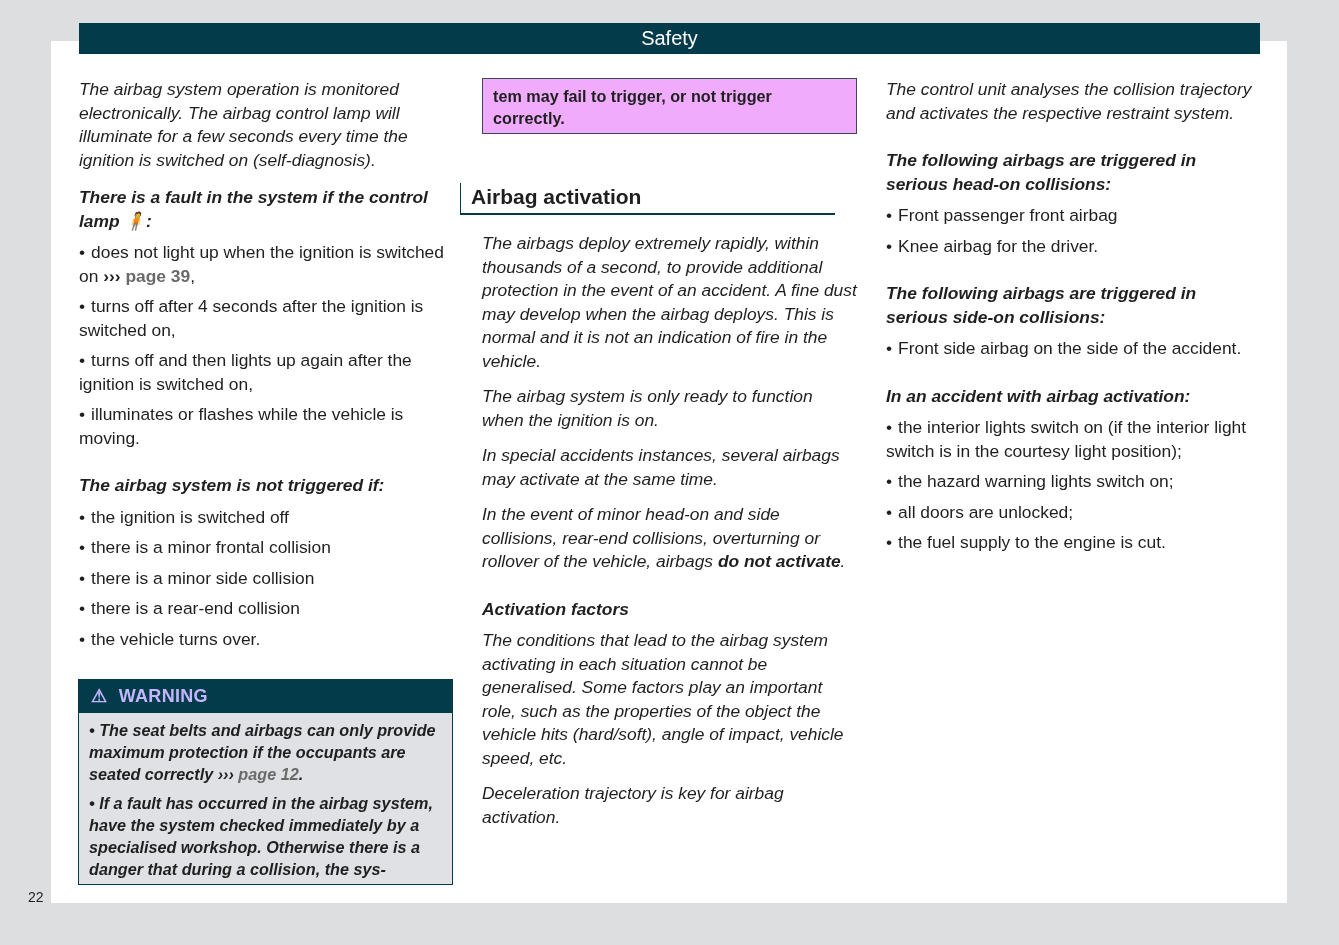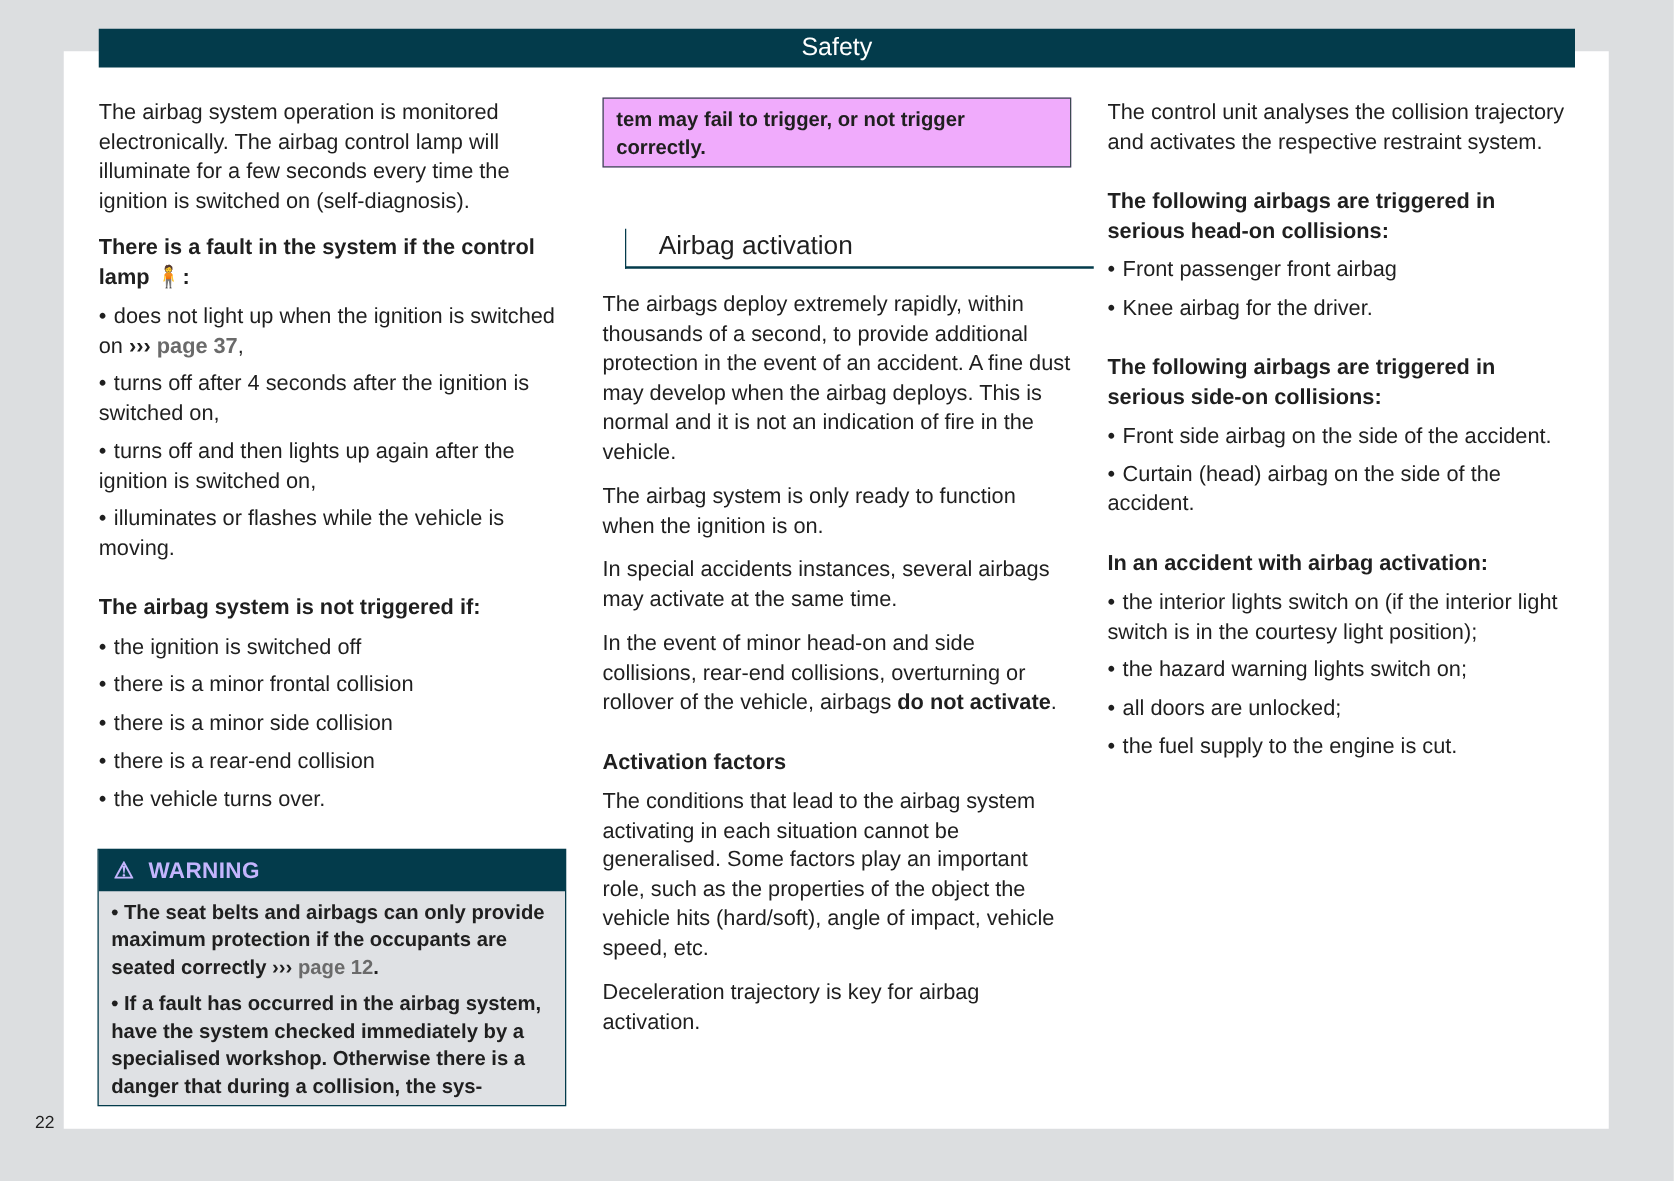--- a/index.html
+++ b/index.html
@@ -5,55 +5,55 @@
   html, body { margin:0; padding:0; }
   body { width:1339px; height:945px; background:#dcdee0; position:relative; overflow:hidden;
          font-family:"Liberation Sans", sans-serif; color:#1f1f1f; }
   .page { position:absolute; left:51px; top:41px; width:1236px; height:862px; background:#fff; }
   .header-bar { position:absolute; left:79px; top:23px; width:1181px; height:31px; background:#033b4b;
                 color:#fff; text-align:center; font-size:20px; line-height:31px; }
   .col { position:absolute; top:78px; font-size:17.4px; line-height:23.5px; }
   .col1 { left:79px; width:376px; }
   .col2 { left:482px; width:376px; }
   .col3 { left:886px; width:376px; }
-  p { margin:0 0 12px 0; }
+  p { margin:0 0 12px 0;font-style:italic; }
   .h { font-weight:bold; margin:0 0 8px 0; }
   .li { margin:0 0 7px 0; }
   .li .b { display:inline-block; margin-right:6px; }
   .link { color:#6a6a6a; font-weight:bold; }
   .arr { font-weight:bold; }
   .warning { position:absolute; left:78px; top:679px; width:375px; height:206px; border:1.5px solid #033b4b;
              background:#dfe1e4; box-sizing:border-box; }
   .warning-head { background:#033b4b; color:#c4b5fd; height:33px; line-height:33px; padding-left:12px;
                   font-weight:bold; font-size:18px; letter-spacing:0.3px; }
   .warning-body { padding:6px 10px 0 10px; font-weight:bold; font-size:16.2px; line-height:22px; }
   .warning-body p { margin:0 0 7px 0; }
   .cont-box { position:absolute; left:482px; top:78px; width:375px; height:56px; border:1.5px solid #3b4a52;
               background:#f0abfc; box-sizing:border-box; padding:6px 10px; font-weight:bold; font-size:16.2px; line-height:22px; }
-  .section-title { position:absolute; left:500px; top:183px; width:375px; height:32px; border-left:1.5px solid #033b4b;
-                   border-bottom:2px solid #033b4b; box-sizing:border-box; padding-left:26px;
-                   font-weight:normal; font-size:21px; line-height:28px; }
+  .section-title { position:absolute; left:460px; top:183px; width:375px; height:32px; border-left:1.5px solid #033b4b;
+                   border-bottom:2px solid #033b4b; box-sizing:border-box; padding-left:10px;
+                   font-weight:bold; font-size:21px; line-height:28px; }
   .page-num { position:absolute; left:28px; top:889px; font-size:14px; }
 </style>
 </head>
 <body>
 
 <div class="page"></div>
 <div class="header-bar">Safety</div>
 
 <div class="col col1">
   <p>The airbag system operation is monitored electronically. The airbag control lamp will illuminate for a few seconds every time the ignition is switched on (self-diagnosis).</p>
   <p class="h" style="margin-top:14px">
     <span>There is a fault in the system if the control lamp</span>
     <span>🧍</span><span>:</span>
   </p>
   <div class="li">
     <span class="b">•</span><span>does not light up when the ignition is switched on</span>
     <span class="arr">›››</span>
-    <span class="link">page 37</span><span>,</span>
+    <span class="link">page 39</span><span>,</span>
   </div>
   <div class="li"><span class="b">•</span><span>turns off after 4 seconds after the ignition is switched on,</span></div>
   <div class="li"><span class="b">•</span><span>turns off and then lights up again after the ignition is switched on,</span></div>
   <div class="li"><span class="b">•</span><span>illuminates or flashes while the vehicle is moving.</span></div>
   <p class="h" style="margin-top:24px">The airbag system is not triggered if:</p>
   <div class="li"><span class="b">•</span><span>the ignition is switched off</span></div>
   <div class="li"><span class="b">•</span><span>there is a minor frontal collision</span></div>
   <div class="li"><span class="b">•</span><span>there is a minor side collision</span></div>
   <div class="li"><span class="b">•</span><span>there is a rear-end collision</span></div>
   <div class="li"><span class="b">•</span><span>the vehicle turns over.</span></div>
@@ -91,21 +91,20 @@
   <p>Deceleration trajectory is key for airbag activation.</p>
 </div>
 
 <div class="col col3">
   <p>The control unit analyses the collision trajectory and activates the respective restraint system.</p>
   <p class="h" style="margin-top:24px">The following airbags are triggered in serious head-on collisions:</p>
   <div class="li"><span class="b">•</span><span>Front passenger front airbag</span></div>
   <div class="li"><span class="b">•</span><span>Knee airbag for the driver.</span></div>
   <p class="h" style="margin-top:24px">The following airbags are triggered in serious side-on collisions:</p>
   <div class="li"><span class="b">•</span><span>Front side airbag on the side of the accident.</span></div>
-  <div class="li"><span class="b">•</span><span>Curtain (head) airbag on the side of the accident.</span></div>
   <p class="h" style="margin-top:24px">In an accident with airbag activation:</p>
   <div class="li"><span class="b">•</span><span>the interior lights switch on (if the interior light switch is in the courtesy light position);</span></div>
   <div class="li"><span class="b">•</span><span>the hazard warning lights switch on;</span></div>
   <div class="li"><span class="b">•</span><span>all doors are unlocked;</span></div>
   <div class="li"><span class="b">•</span><span>the fuel supply to the engine is cut.</span></div>
 </div>
 
 <div class="page-num">22</div>
 
 </body></html>

